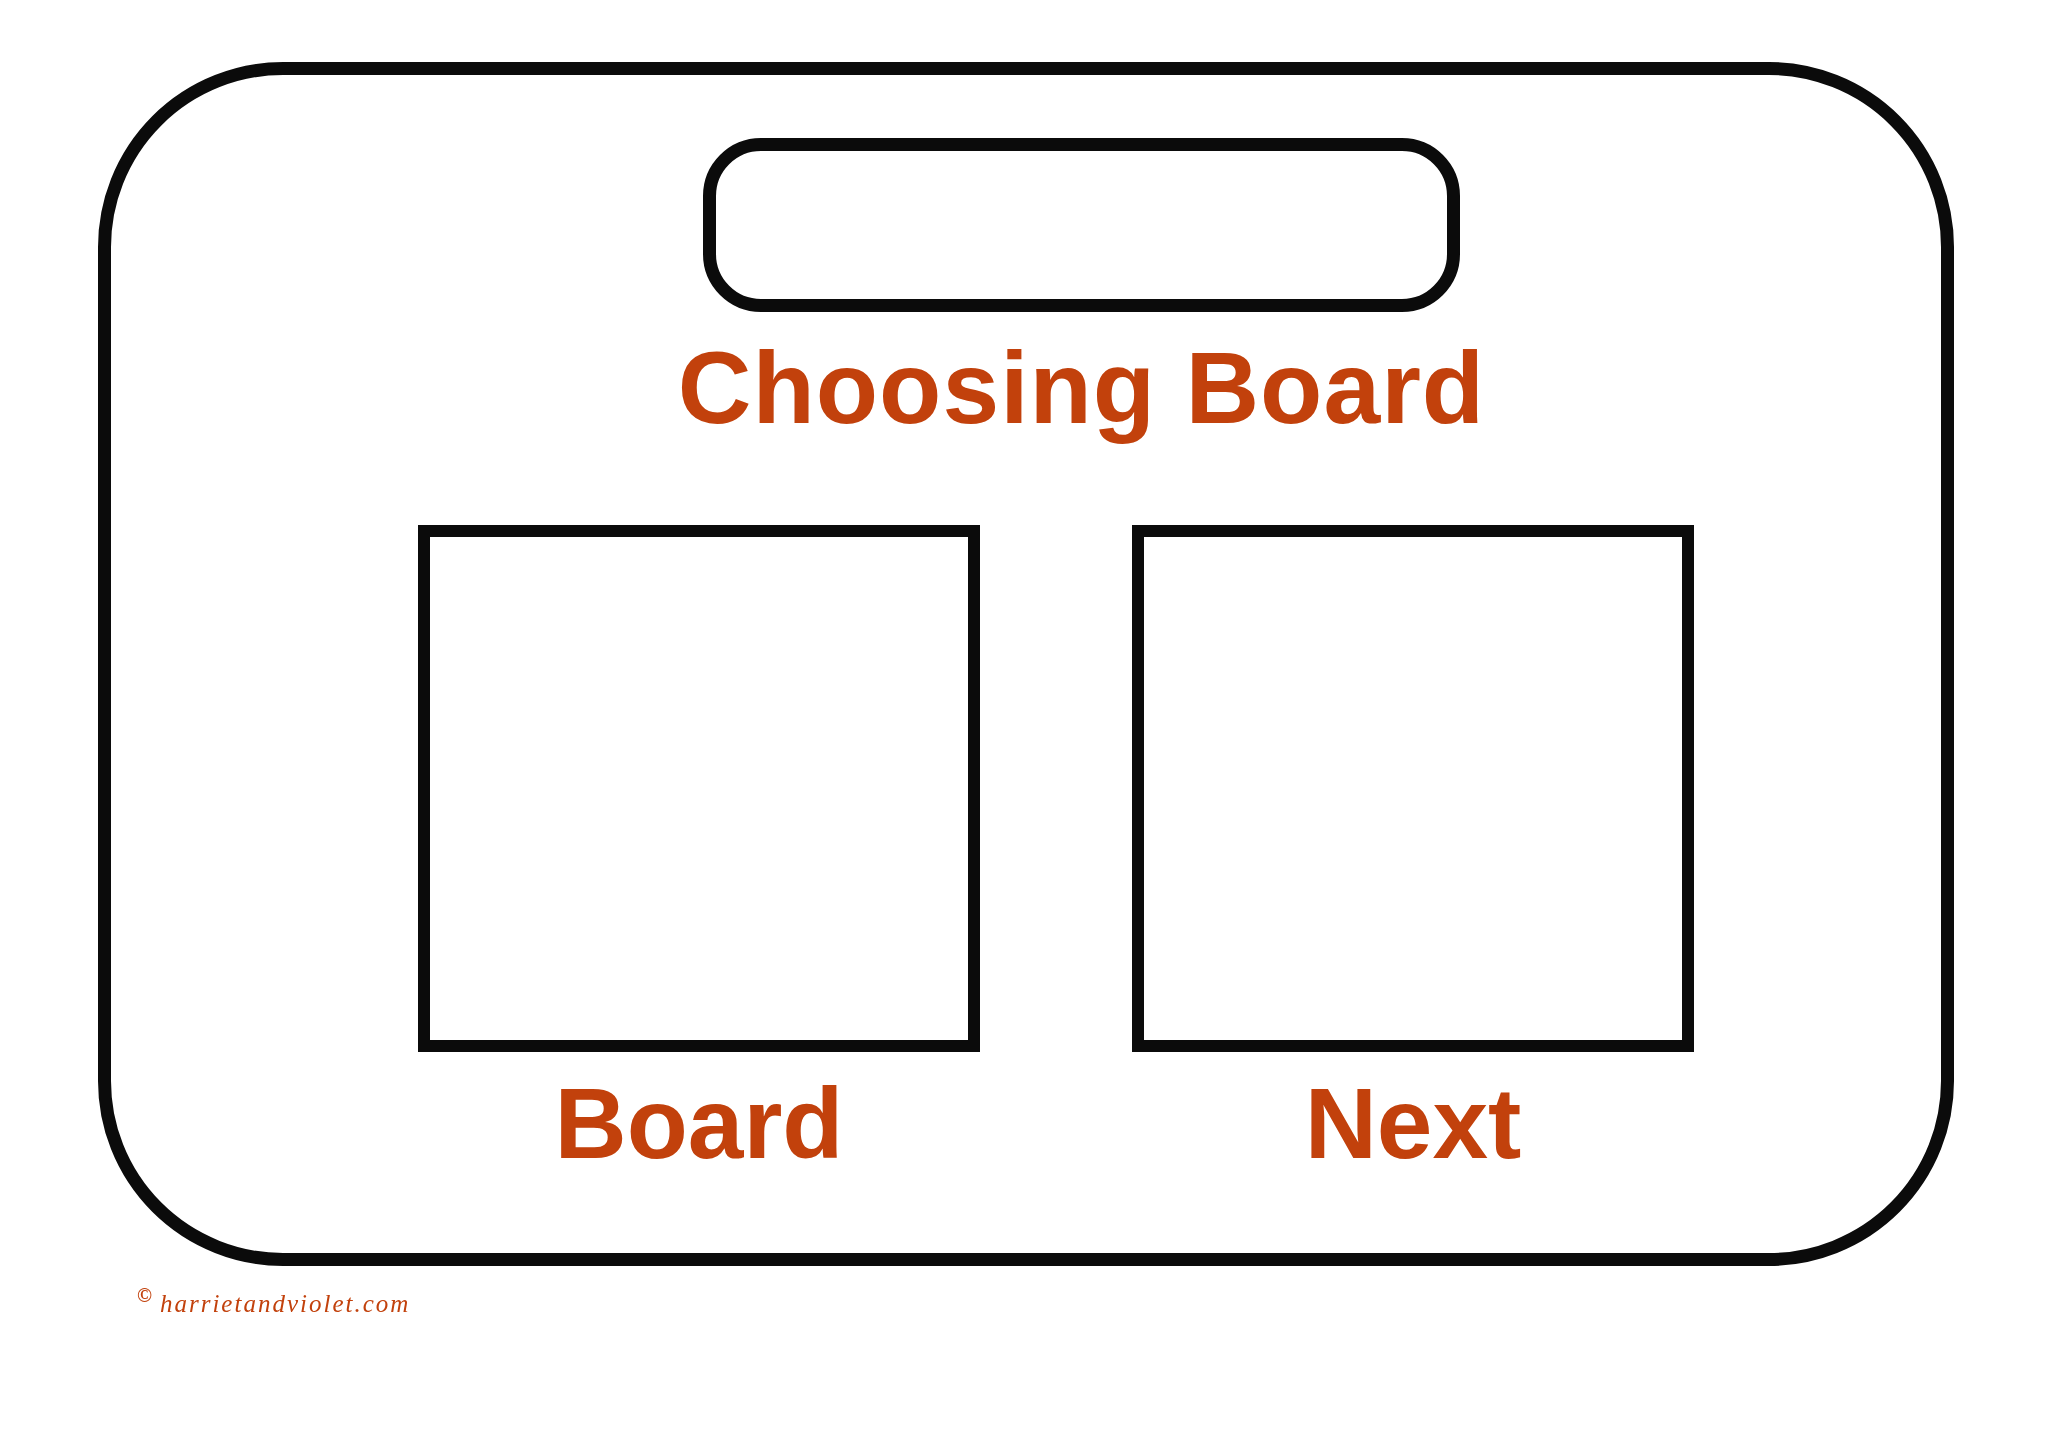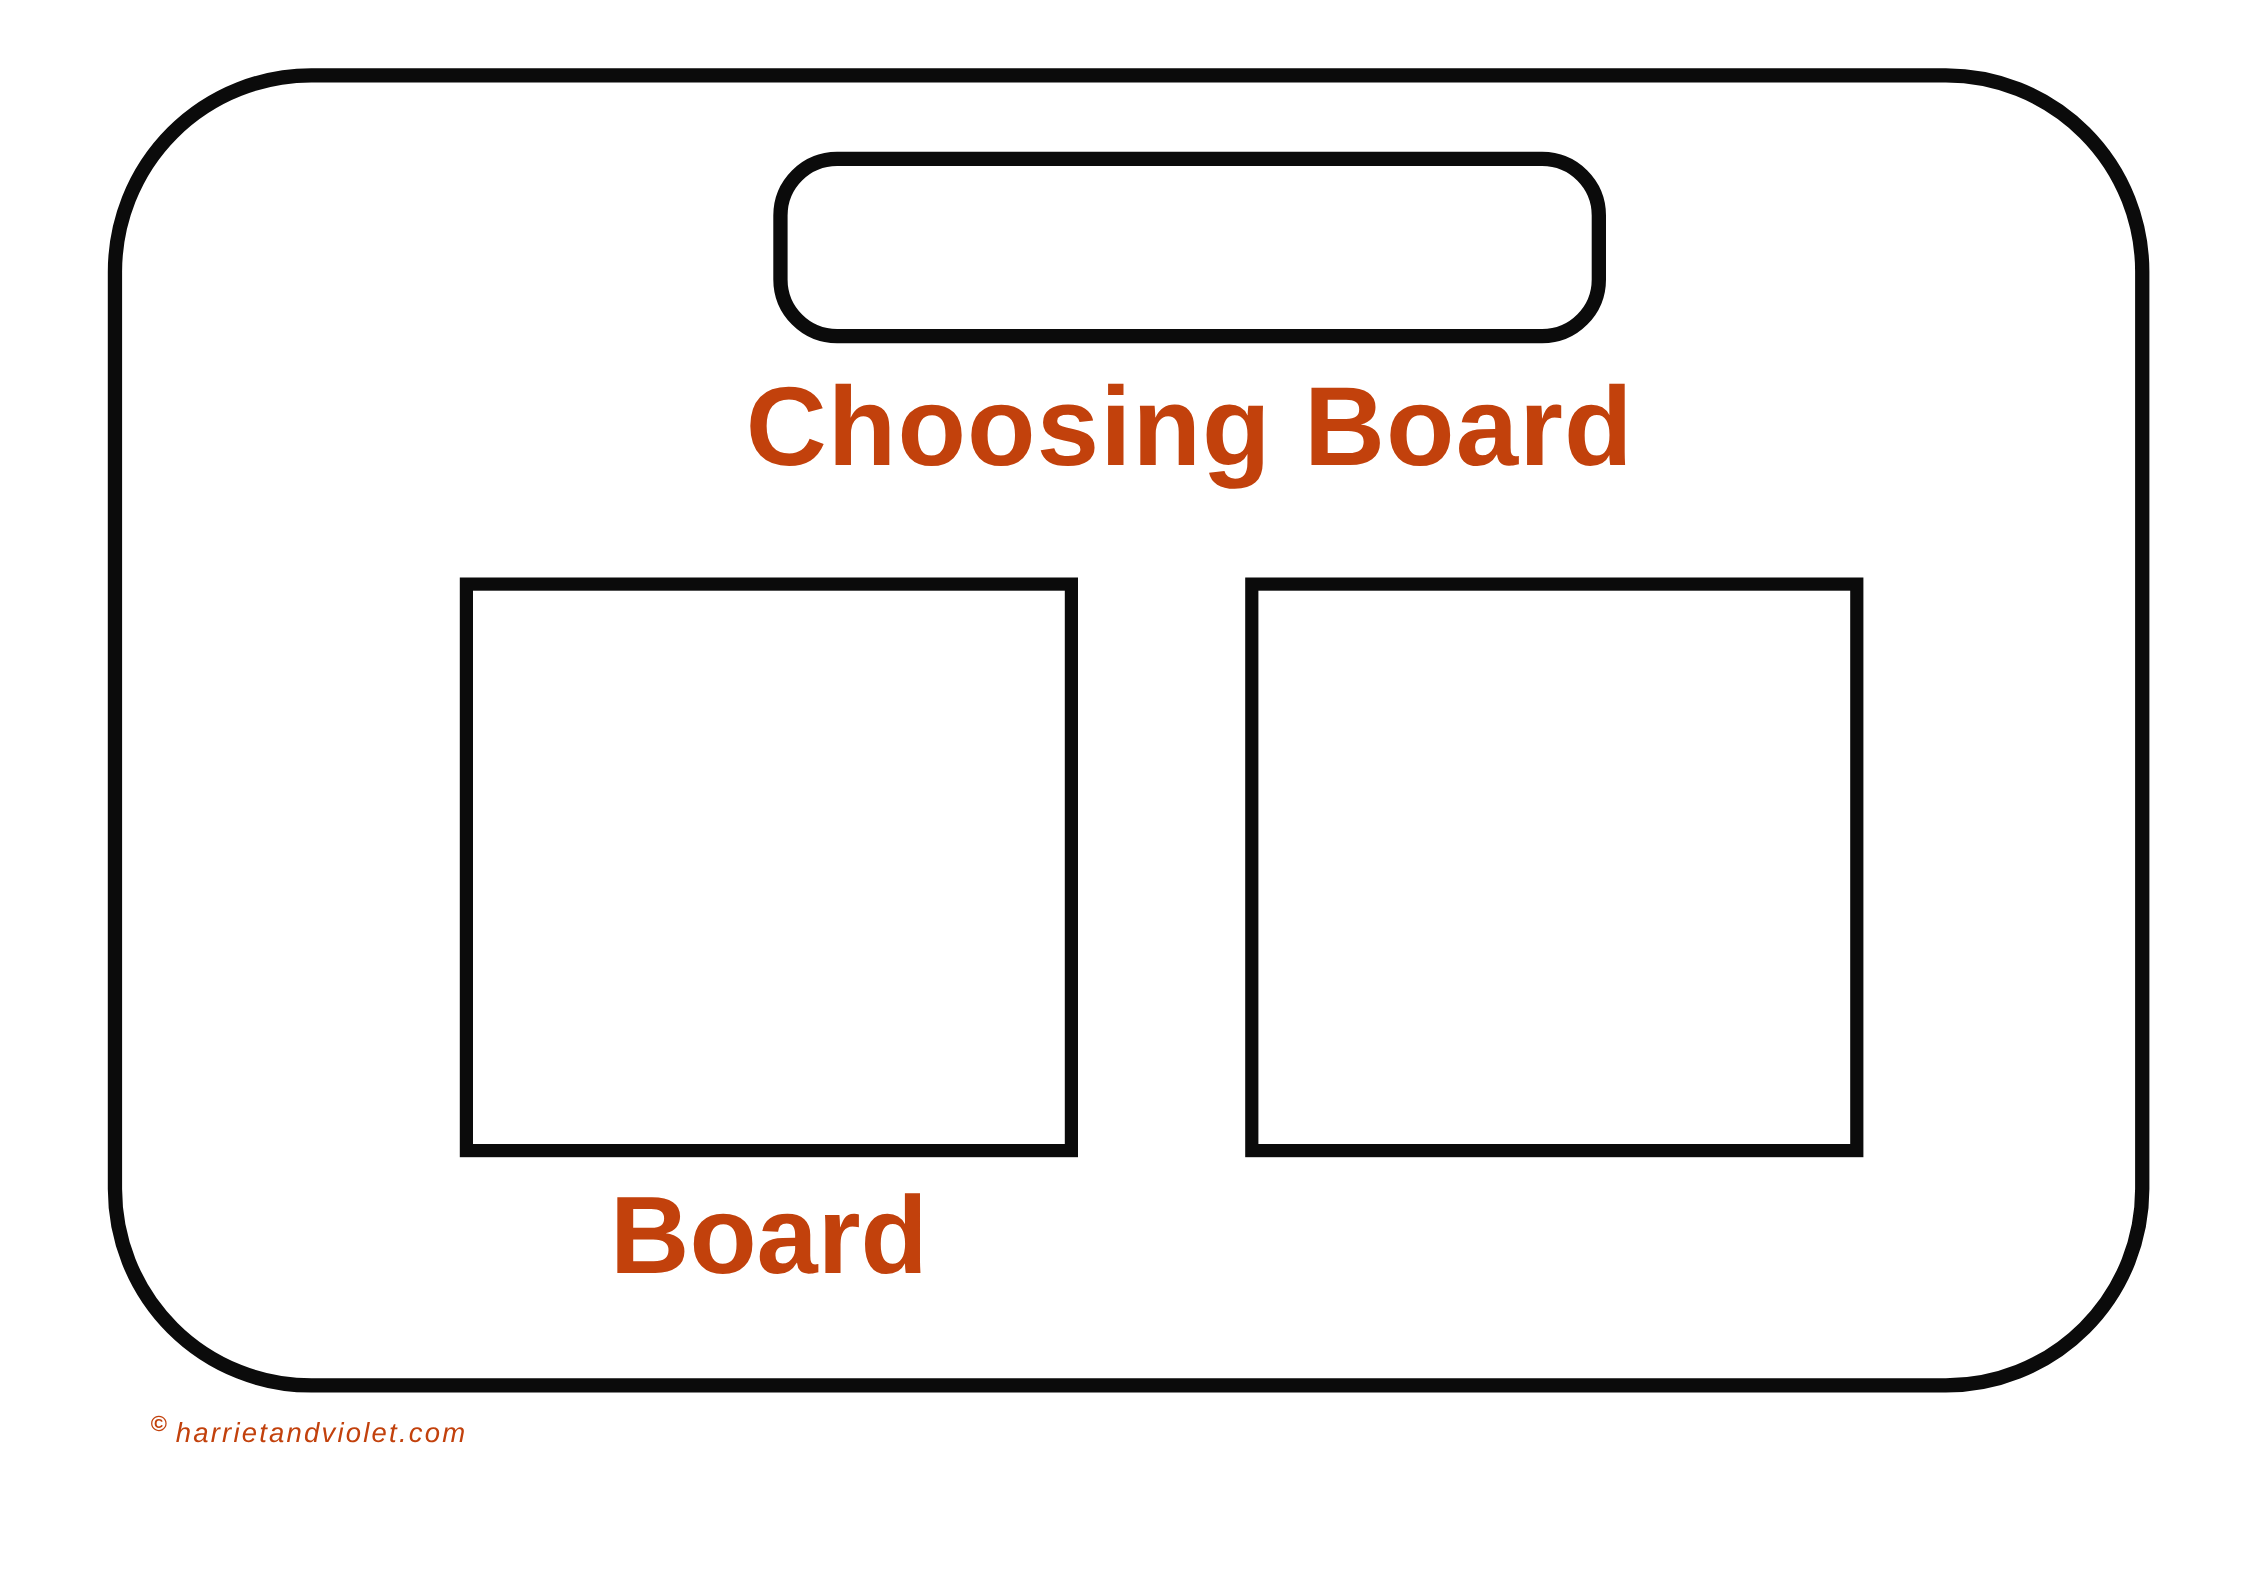--- a/index.html
+++ b/index.html
@@ -70,21 +70,21 @@
     font-weight: bold;
     line-height: 1.1;
     white-space: nowrap;
   }
   .choice-label.first { left: 418px; }
   .choice-label.next  { left: 1132px; }
   .credit-line {
     position: absolute;
     left: 137px;
     top: 1284px;
-    font-family: Liberation Sans, sans-serif;
+    font-family: Liberation Serif, serif;
     font-style: italic;
     font-size: 25px;
     letter-spacing: 2px;
     white-space: nowrap;
   }
   .credit-line .copyright-symbol {
     display: inline-block;
     font-size: 20px;
     vertical-align: 10px;
     margin-right: 6px;
@@ -101,18 +101,19 @@
 
   <div class="header-slot"></div>
 
   <div class="page-title">Choosing Board</div>
 
   <div class="choice-box first"></div>
   <div class="choice-box next"></div>
 
   <div class="choice-label first">Board</div>
 
+  <div class="choice-label next">Next</div>
 
   <div class="credit-line">
     <span class="copyright-symbol">©</span><span>harrietandviolet.com</span>
   </div>
 
 </div>
 
 </body></html>

